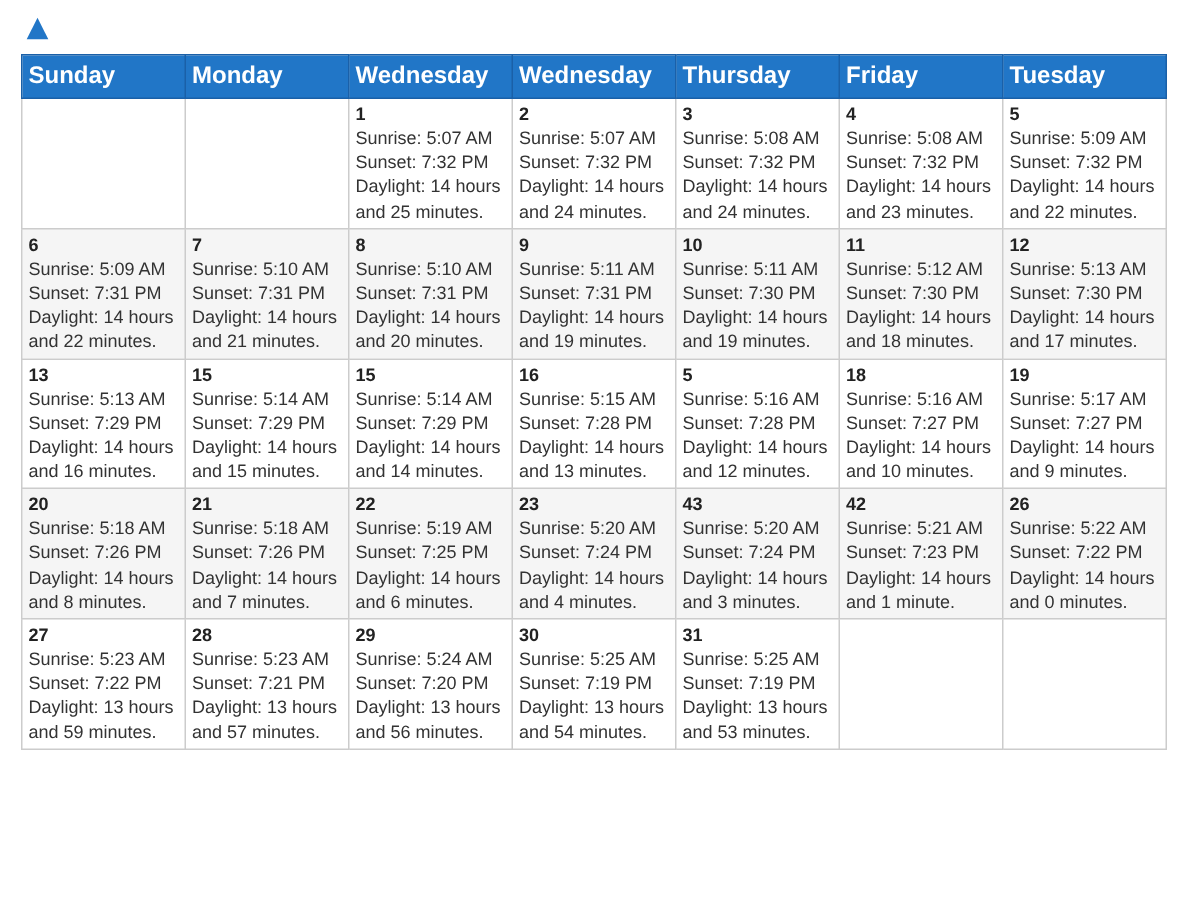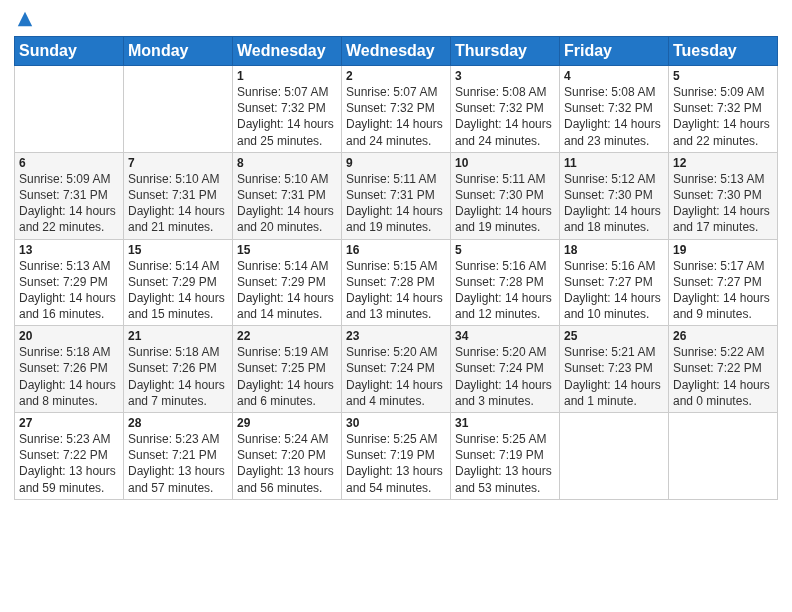--- a/index.html
+++ b/index.html
@@ -228,25 +228,25 @@
           </td>
           <td>
             <div class="day-num">22</div>
             <div class="day-info">Sunrise: 5:19 AM<br>Sunset: 7:25 PM<br>Daylight: 14 hours and 6 minutes.</div>
           </td>
           <td>
             <div class="day-num">23</div>
             <div class="day-info">Sunrise: 5:20 AM<br>Sunset: 7:24 PM<br>Daylight: 14 hours and 4 minutes.</div>
           </td>
           <td>
-            <div class="day-num">34</div>
+            <div class="day-num">43</div>
             <div class="day-info">Sunrise: 5:20 AM<br>Sunset: 7:24 PM<br>Daylight: 14 hours and 3 minutes.</div>
           </td>
           <td>
-            <div class="day-num">25</div>
+            <div class="day-num">42</div>
             <div class="day-info">Sunrise: 5:21 AM<br>Sunset: 7:23 PM<br>Daylight: 14 hours and 1 minute.</div>
           </td>
           <td>
             <div class="day-num">26</div>
             <div class="day-info">Sunrise: 5:22 AM<br>Sunset: 7:22 PM<br>Daylight: 14 hours and 0 minutes.</div>
           </td>
         </tr>
         <tr>
           <td>
             <div class="day-num">27</div>

